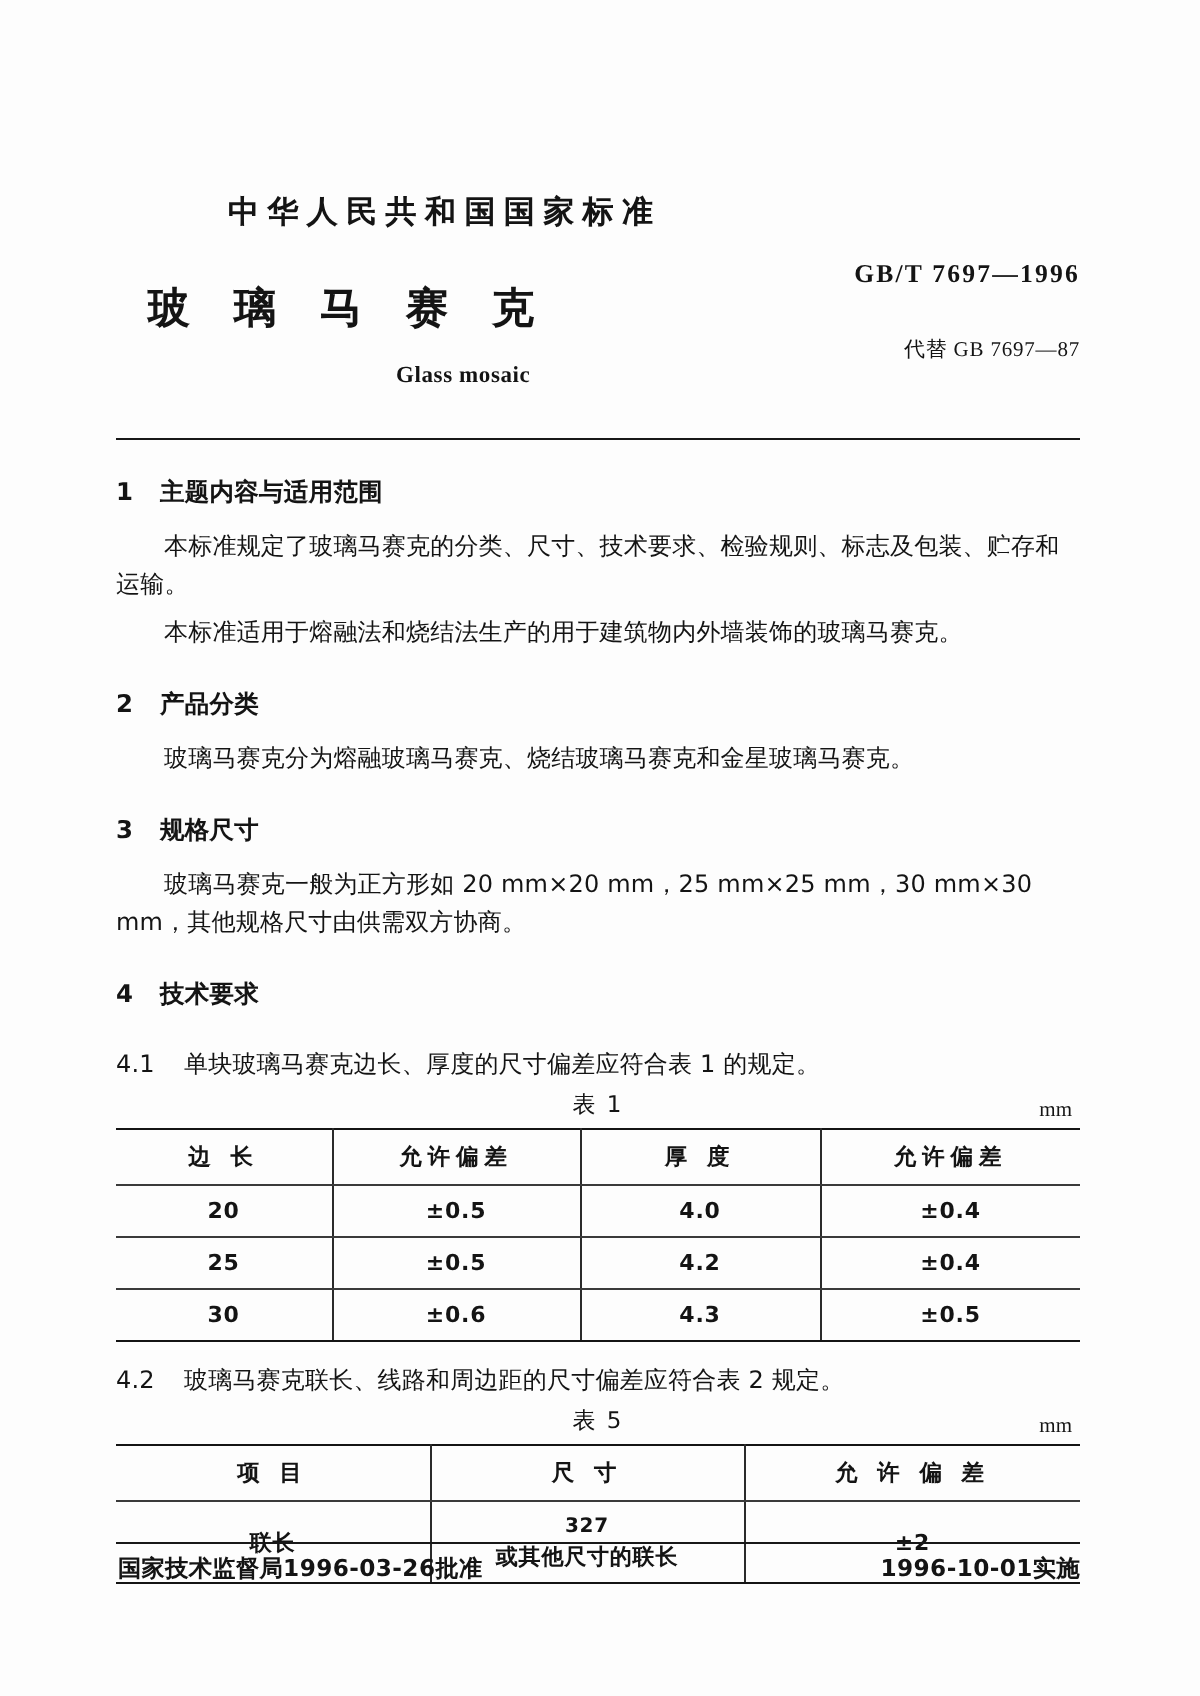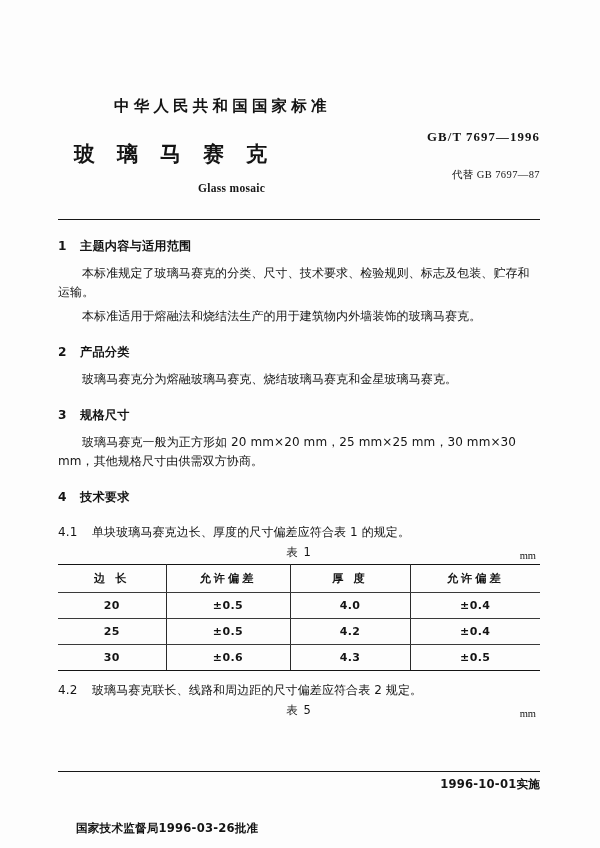--- a/index.html
+++ b/index.html
@@ -203,21 +203,21 @@
     position: absolute;
     left: 58px;
     top: 777px;
     width: 482px;
     height: 20px;
     font-family: "DejaVu Sans", "Liberation Sans", sans-serif;
     font-size: 11.6px;
     font-weight: bold;
     letter-spacing: 0.2px;
   }
-  .footer .lhs { position: absolute; left: 18px; top: 0; white-space: nowrap; margin-top: 44px; }
+  .footer .lhs { position: absolute; left: 1px; top: 0; white-space: nowrap; }
   .footer .rhs { position: absolute; right: 0; top: 0; white-space: nowrap; }
 
   .page-no {
     position: absolute;
     right: 56px;
     top: 863px;
     font-size: 10.5px;
     font-family: "Liberation Serif", serif;
     letter-spacing: 0.5px;
   }
@@ -318,20 +318,33 @@
     <div class="tbl-caption">表 5</div>
     <div class="tbl-unit">mm</div>
 
     <table class="std t2">
       <colgroup>
           <col class="d1">
           <col class="d2">
           <col class="d3">
         </colgroup>
       <tbody>
+        <tr>
+          <th>项  目</th>
+          <th>尺  寸</th>
+          <th>允 许 偏 差</th>
+        </tr>
+        <tr>
+          <td>联长</td>
+          <td class="cell-2line">
+            <div class="top">327</div>
+            <div class="bot">或其他尺寸的联长</div>
+          </td>
+          <td>±2</td>
+        </tr>
       </tbody>
     </table>
 
     <div class="gap-b"></div>
 
   </div>
 
   <div class="rule-bottom"></div>
   <div class="footer">
     <span class="lhs">国家技术监督局1996-03-26批准</span>

